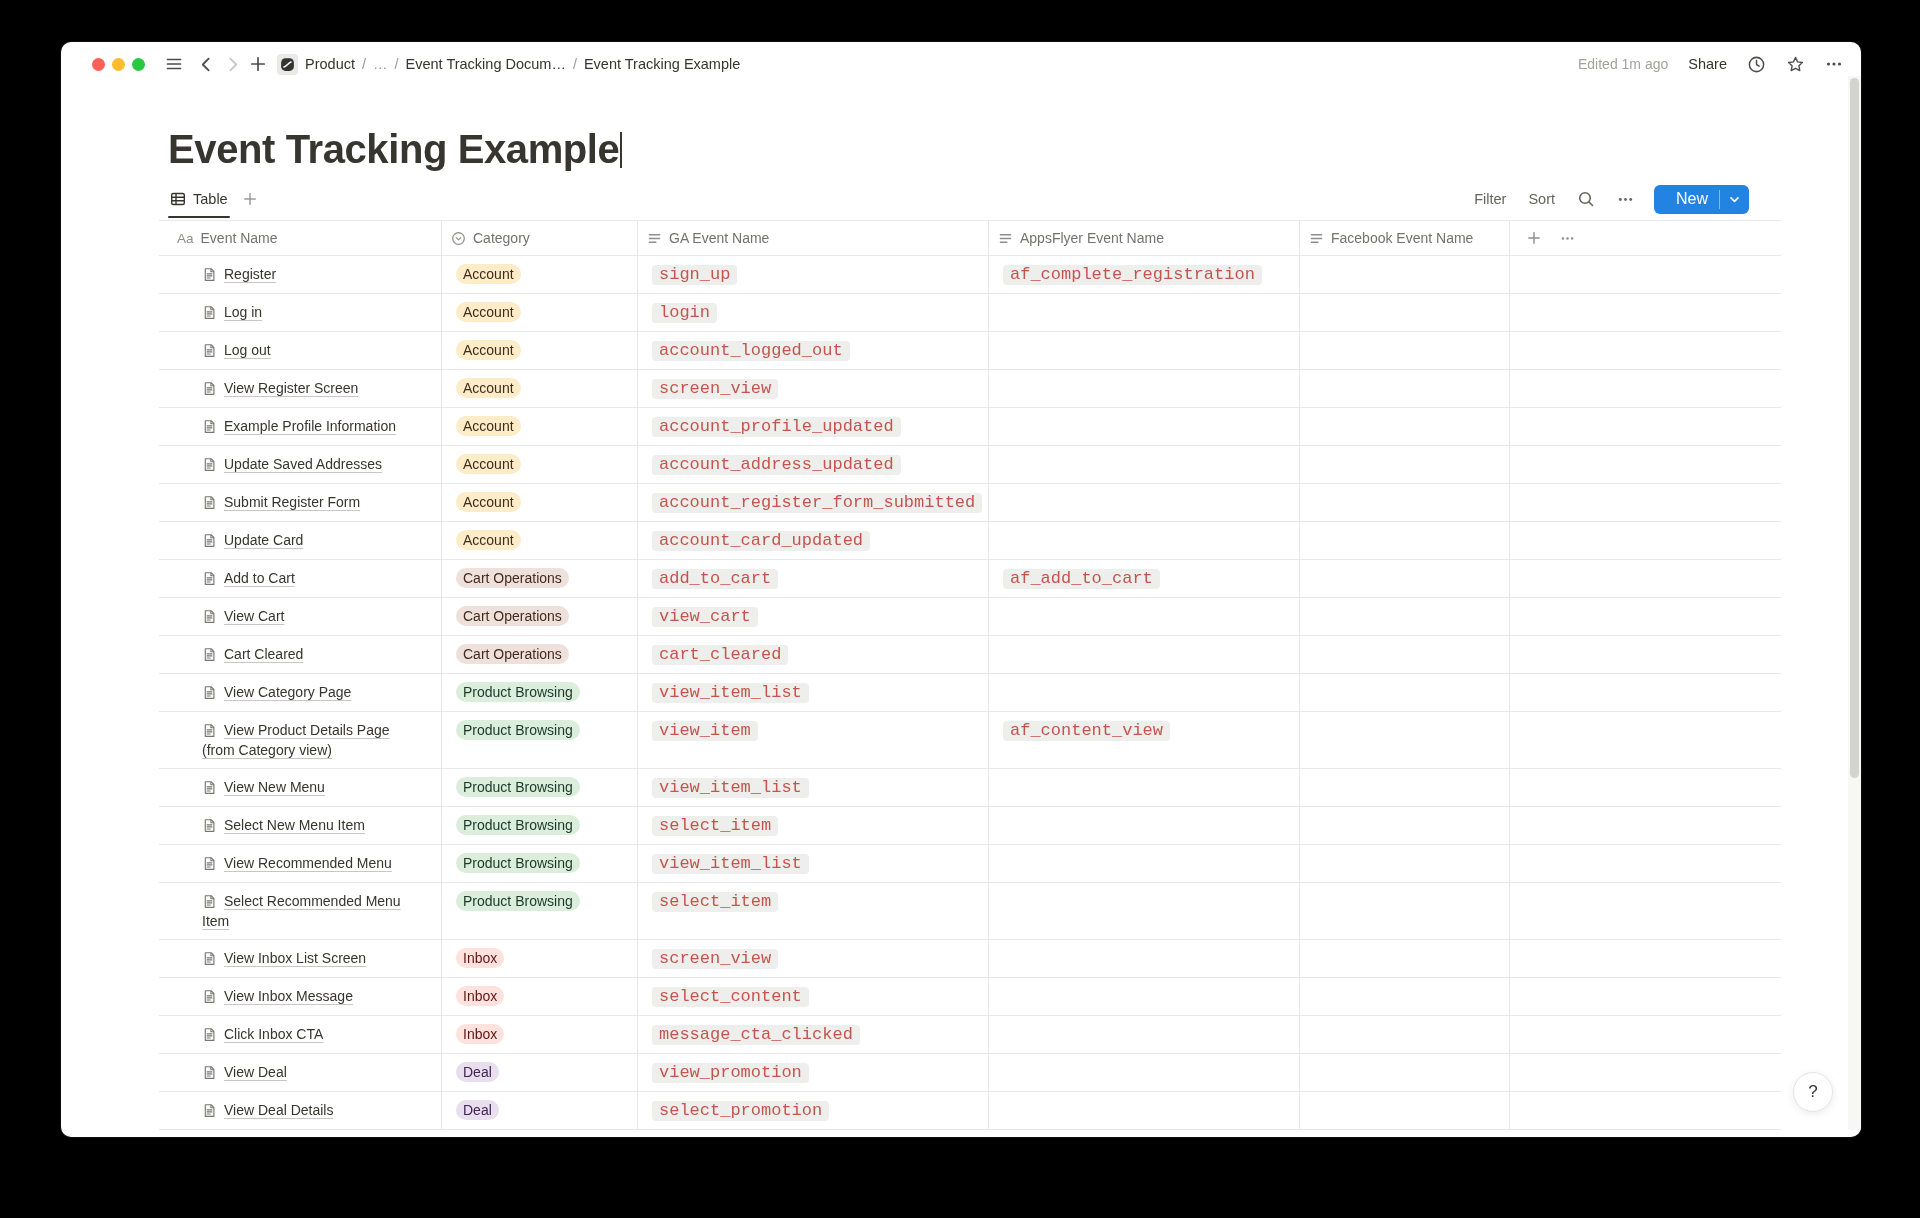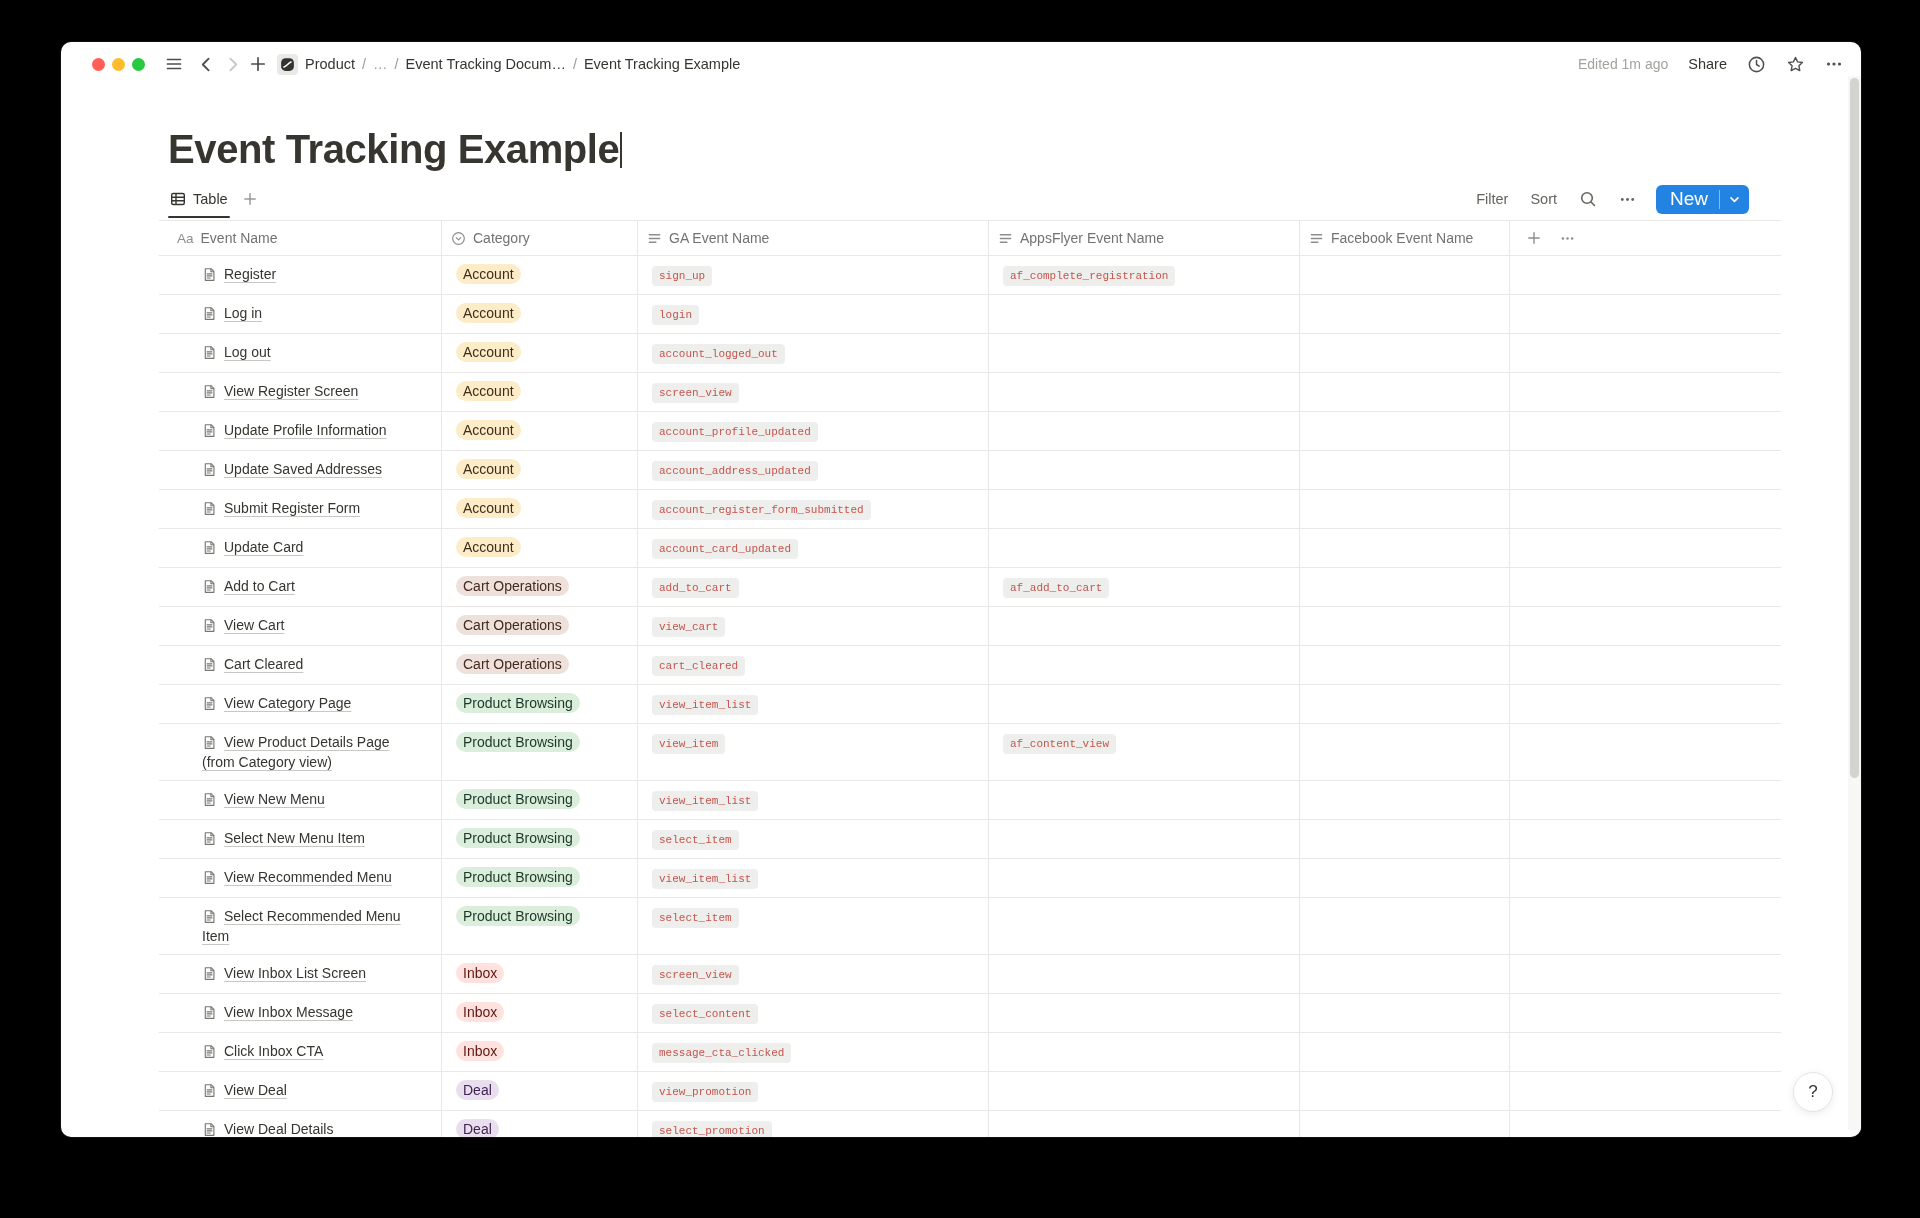--- a/index.html
+++ b/index.html
@@ -34,41 +34,41 @@
   .caret{display:inline-block;width:2px;height:36px;background:#37352f;vertical-align:-5px;margin-left:1px;}
   
   .viewbar{position:absolute;left:107px;right:112px;top:138px;height:38px;display:flex;align-items:center;font-size:14.5px;}
   .view-tab{display:flex;align-items:center;gap:7px;font-weight:500;color:#37352f;position:relative;height:38px;padding:0 2px;}
   .view-tab::after{content:"";position:absolute;left:0;right:0;bottom:0;height:2.5px;background:#37352f;border-radius:1px;}
   .view-add{margin-left:12px;color:#9b9a97;display:flex;align-items:center;}
   .vb-right{margin-left:auto;display:flex;align-items:center;gap:22px;color:#65645f;}
   .vb-right .txtbtn{cursor:default;}
   .vb-icon{display:flex;align-items:center;color:#65645f;}
   .new-btn{display:flex;align-items:stretch;height:29px;border-radius:6px;background:var(--accent);color:#fff;overflow:hidden;margin-left:-2px;}
-  .new-btn .nb-label{display:flex;align-items:center;padding:0 11px 0 14px;font-weight:500;font-size:19px;}
+  .new-btn .nb-label{display:flex;align-items:center;padding:0 11px 0 22px;font-weight:500;font-size:16px;}
   .new-btn .nb-div{width:1px;background:rgba(255,255,255,0.45);margin:5px 0;}
   .new-btn .nb-chev{display:flex;align-items:center;padding:0 9px;}
   
   .tablewrap{position:absolute;left:98px;top:178px;width:1622px;}
   .thead,.tr{display:grid;grid-template-columns:283px 196px 351px 311px 210px 1fr;}
   .thead{border-top:1px solid #e9e8e6;border-bottom:1px solid #e9e8e6;height:34px;}
   .th{display:flex;align-items:center;gap:7px;padding-left:9px;color:#73726e;font-size:14px;border-right:1px solid #e9e8e6;overflow:hidden;white-space:nowrap;}
   .th.no-r{border-right:none;}
   .th-extra{display:flex;align-items:center;gap:18px;padding-left:16px;color:#8f8e8a;}
   .hicon{color:#8f8e8a;flex:0 0 auto;display:flex;align-items:center;}
   .hicon-text{font-size:13.5px;color:#8f8e8a;letter-spacing:0;}
   .tr{border-bottom:1px solid #e9e8e6;}
   .td{border-right:1px solid #e9e8e6;padding:8px 8px 8px 14px;font-size:14px;line-height:20px;}
   .td.no-r{border-right:none;}
   .td-name{padding-left:43px;font-weight:500;}
   .row-title{max-width:222px;display:block;}
   .row-title .pgicon{display:inline-block;vertical-align:-3px;margin-right:7px;color:#777671;}
   .row-title .row-title-text{text-decoration:underline;text-decoration-color:rgba(55,53,47,0.28);text-underline-offset:3px;text-decoration-thickness:1px;}
   .chip{display:inline-block;height:20px;line-height:20px;padding:0 7px;border-radius:10px;font-size:14px;white-space:nowrap;}
-  .code{display:inline-block;padding:2px 7px;border-radius:4px;background:var(--code-bg);color:var(--code-text);font-family:"Liberation Mono","DejaVu Sans Mono",monospace;font-size:11px;line-height:16px;white-space:nowrap;}
+  .code{display:inline-block;padding:2px 7px;border-radius:4px;background:var(--code-bg);color:var(--code-text);font-family:"Liberation Mono","DejaVu Sans Mono",monospace;font-size:17px;line-height:16px;white-space:nowrap;}
   
   .sb-track{position:absolute;top:34px;bottom:7px;right:0;width:13px;background:#f7f7f5;}
   .sb-thumb{position:absolute;top:2px;right:2px;width:9px;height:700px;border-radius:5px;background:#d3d3d0;}
   
   .help-btn{position:absolute;left:1732px;top:1030px;width:38px;height:38px;border-radius:50%;background:#fff;
     border:1px solid #e6e5e3;box-shadow:0 2px 8px rgba(15,15,15,0.08);display:flex;align-items:center;justify-content:center;
     font-size:17px;font-weight:500;color:#37352f;}
   svg{display:block;}
 </style>
 </head>
@@ -355,21 +355,21 @@
 
     <div class="tr">
       <div class="td td-name">
         <span class="row-title">
           <span class="pgicon">
             <svg width="15" height="15" viewBox="0 0 16 16" fill="none" stroke="currentColor" stroke-width="1.2">
                   <path d="M3.5 1.8h6.2l3 3v9.4h-9.2z" stroke-linejoin="round"></path>
                   <path d="M9.5 1.8v3.2h3.2" stroke-linejoin="round"></path>
                   <path d="M5.4 7.3h5.2M5.4 9.5h5.2M5.4 11.7h3.4" stroke-linecap="round"></path>
                 </svg>
-          </span><span class="row-title-text">Update Profile Information</span>
+          </span><span class="row-title-text">Example Profile Information</span>
         </span>
       </div>
       <div class="td td-cat">
         <span class="chip" style="background: rgb(253, 236, 200); color: rgb(64, 44, 27);">Account</span>
       </div>
       <div class="td td-ga">
         <span class="code">account_profile_updated</span>
       </div>
       <div class="td td-af">
         

